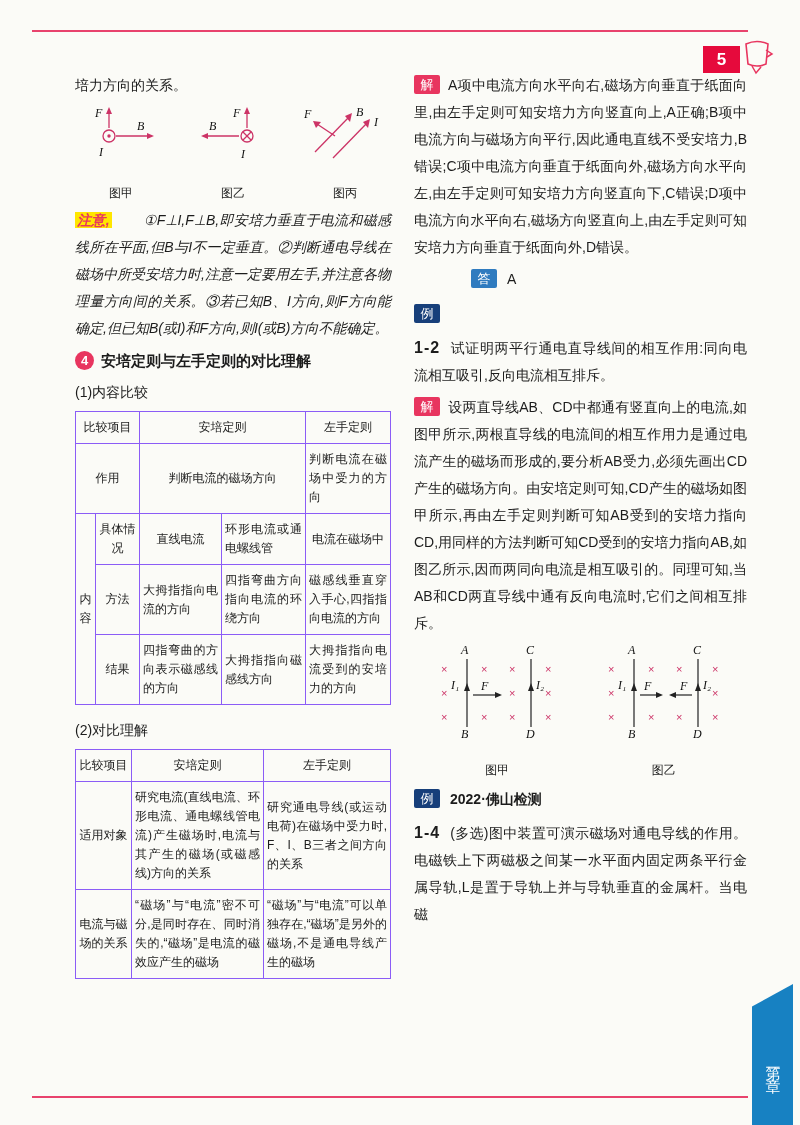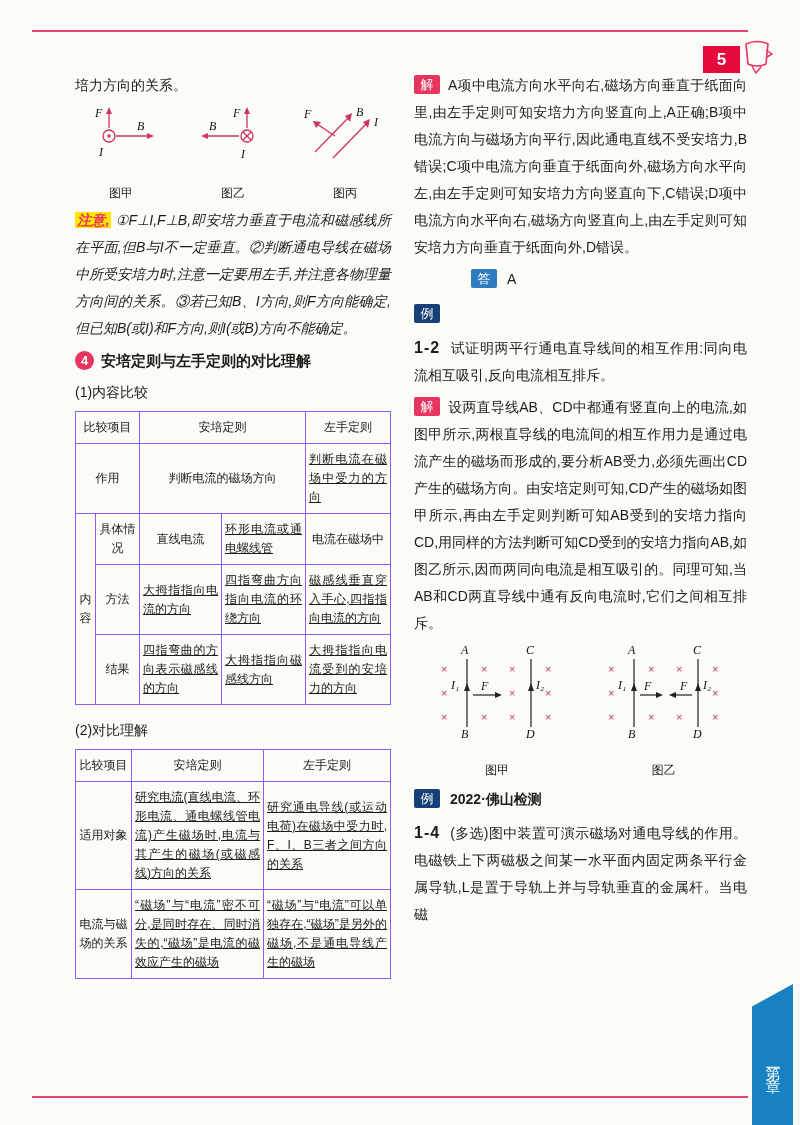--- a/index.html
+++ b/index.html
@@ -38,40 +38,40 @@
   .tag {
     display:inline-block; min-width:26px; height:19px; line-height:19px;
     padding:0 5px; margin-right:8px; border-radius:2px;
     color:#fff; font-size:13px; text-align:center; vertical-align:1px;
   }
   .tag-red  { background:#e8355f; }
   .tag-blue { background:#2f7bbf; }
   .tag-navy { background:#173f7a; }
 
   .note-label { background:#ffe600; color:#e8355f; font-weight:bold; font-style:italic; padding:0 2px; margin-right:4px; }
-  .note-text { font-style:italic; }
+  .note-text { font-style:italic;margin-left:28px; }
 
   .section-head { font-weight:bold; font-size:15px; margin:8px 0 6px; text-align:left; }
   .circle-num {
     display:inline-block; width:19px; height:19px; line-height:19px; margin-right:7px;
     border-radius:50%; background:#e8355f; color:#fff; text-align:center;
     font-size:13px; font-weight:bold; vertical-align:1px;
   }
   .sub-title { text-align:left; margin:0 0 4px; }
 
   table.tbl {
     border-collapse:collapse; table-layout:fixed; width:100%;
     font-size:12px; line-height:19px; margin:4px 0 12px;
   }
   .tbl th, .tbl td {
     border:1px solid #8b5cf6; padding:6px 3px;
     text-align:center; vertical-align:middle; font-weight:normal;
     word-break:break-all;
   }
-  .tbl td.just { text-align:justify;text-decoration:underline; }
+  .tbl td.just { text-align:justify; }
 
   .fig-row { display:flex; justify-content:space-between; align-items:flex-end; margin:4px 0 6px; }
   .fig { text-align:center; }
   .fig-caption { font-size:12px; line-height:16px; margin-top:14px; }
   .fig-row2 { display:flex; justify-content:space-around; align-items:flex-end; margin:6px 0 4px; }
 
   .ex-num { font-weight:bold; font-size:16px; margin-right:10px; letter-spacing:1px; }
   .ex-src { font-weight:bold; margin-left:2px; }
   .ans-text { margin-left:2px; }
 

